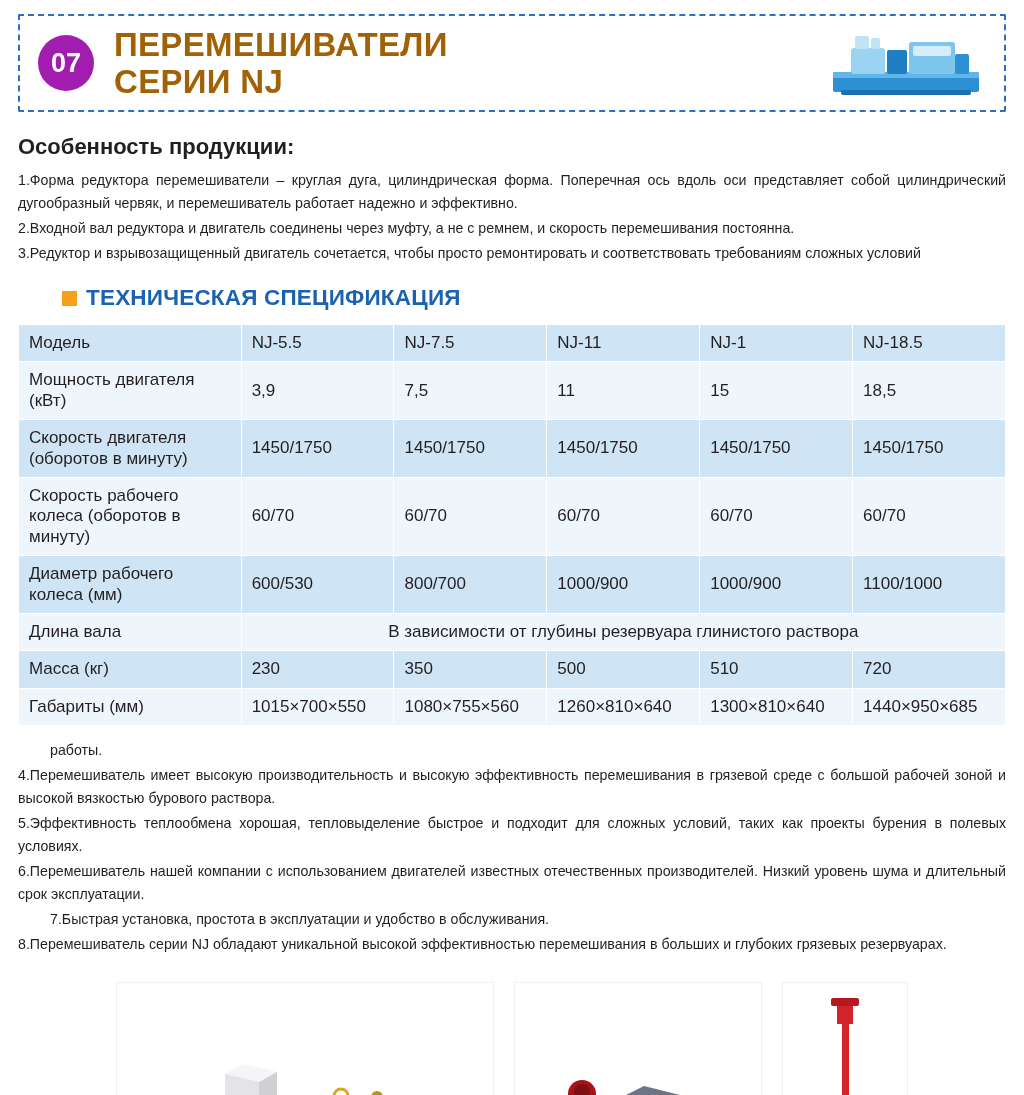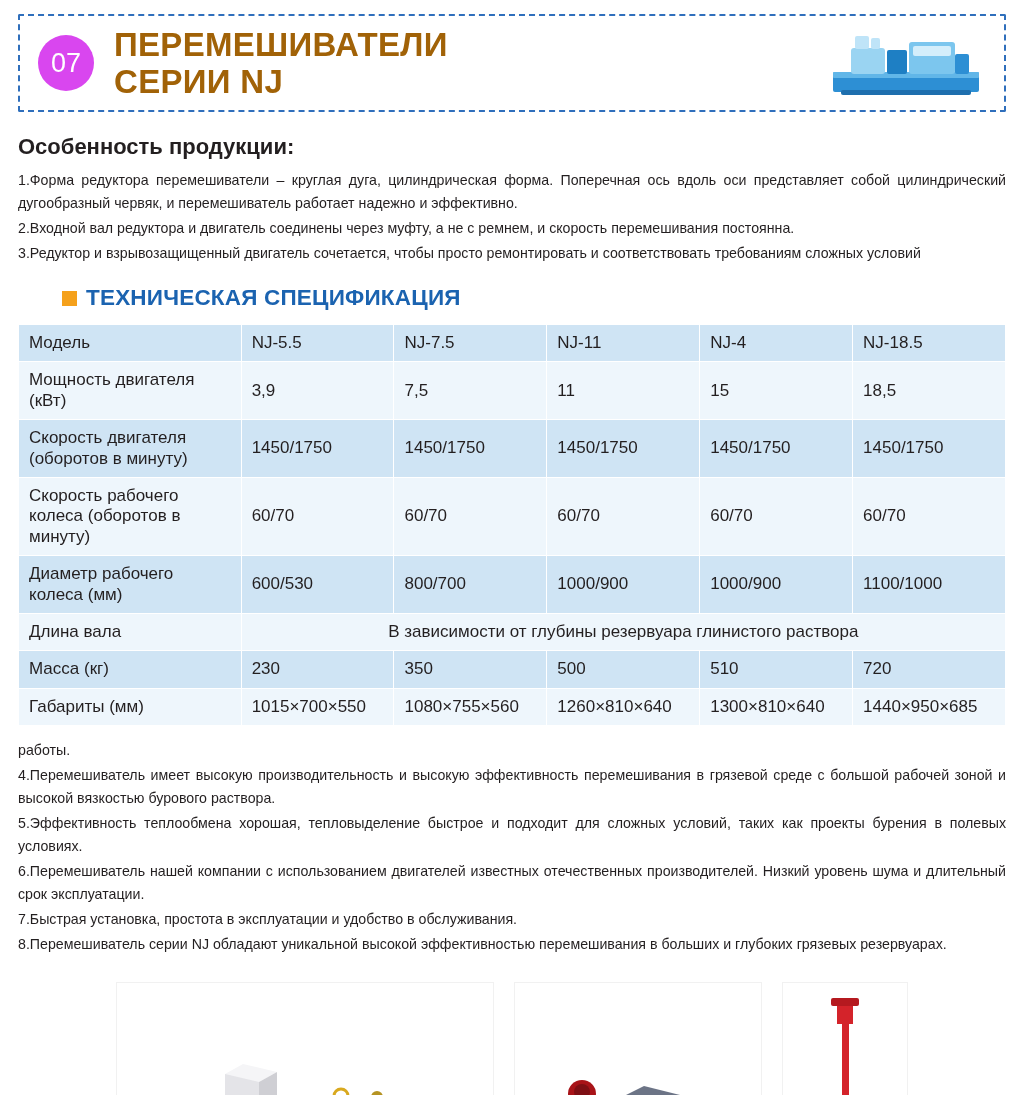--- a/index.html
+++ b/index.html
@@ -30,24 +30,24 @@
     display: flex;
     align-items: center;
     padding: 0 14px 0 18px;
     box-sizing: border-box;
     position: relative;
   }
   .badge {
     width: 56px;
     height: 56px;
     border-radius: 50%;
-    background: #d946ef;
+    background: #a21caf;
     color: #ffffff;
     font-size: 27px;
-    font-weight: normal;
+    font-weight: bold;
     display: flex;
     align-items: center;
     justify-content: center;
     flex: 0 0 auto;
     letter-spacing: 0px;
   }
   .header-title {
     margin-left: 20px;
     color: #a16207;
     font-size: 33px;
@@ -76,21 +76,21 @@
     color: #231f20;
   }
   p.para {
     font-size: 14.2px;
     line-height: 1.62;
     margin: 0 0 2px 0;
     text-align: justify;
     text-justify: inter-word;
     color: #231f20;
   }
-  p.para.nojust { text-align: left; }
+  p.para.nojust { text-align: left; margin-left: 32px; }
 
   
   .spec-heading {
     display: flex;
     align-items: center;
     margin: 20px 0 13px 0;
     padding-left: 44px;
   }
   .spec-heading .sq {
     width: 15px;
@@ -185,21 +185,21 @@
     <span class="txt">ТЕХНИЧЕСКАЯ СПЕЦИФИКАЦИЯ</span>
   </div>
 
   <table class="spec">
     <tbody>
       <tr class="odd">
         <td class="label">Модель</td>
         <td class="val">NJ-5.5</td>
         <td class="val">NJ-7.5</td>
         <td class="val">NJ-11</td>
-        <td class="val">NJ-4</td>
+        <td class="val">NJ-1</td>
         <td class="val">NJ-18.5</td>
       </tr>
       <tr class="even">
         <td class="label">Мощность двигателя (кВт)</td>
         <td class="val">3,9</td>
         <td class="val">7,5</td>
         <td class="val">11</td>
         <td class="val">15</td>
         <td class="val">18,5</td>
       </tr>

